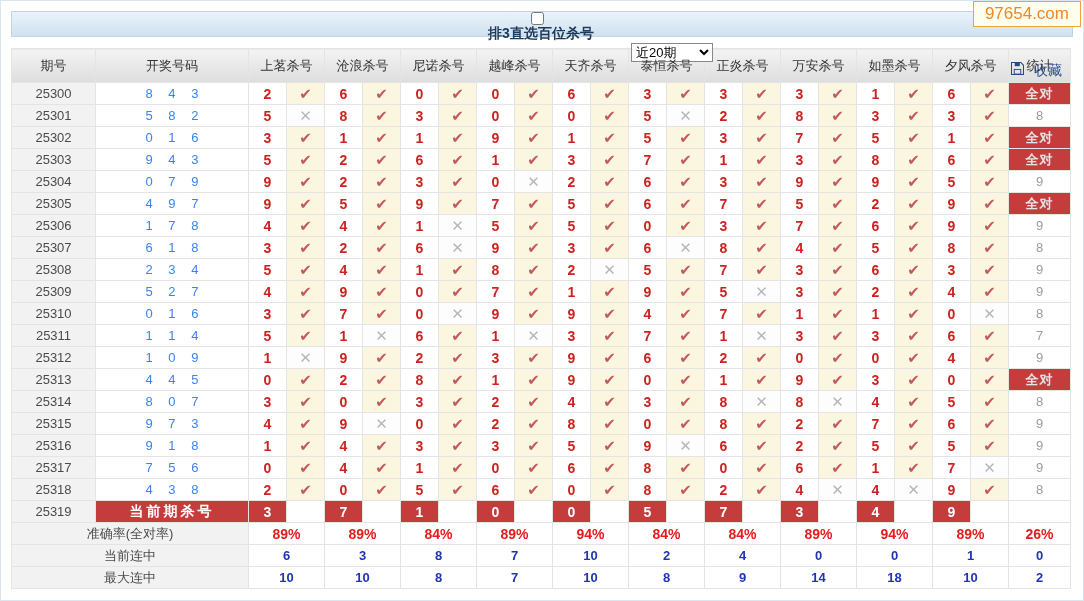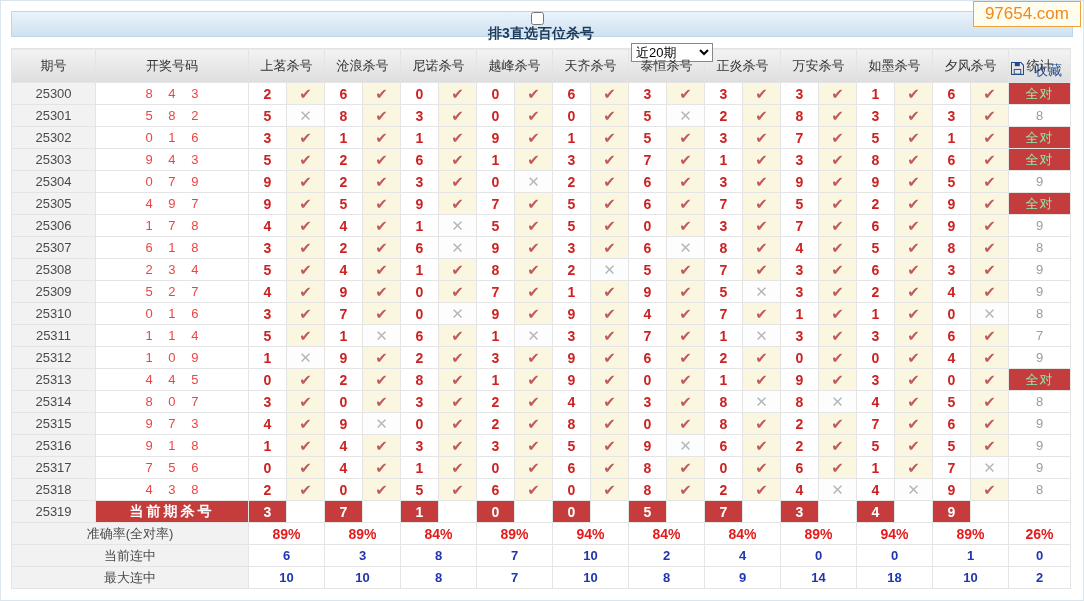--- a/index.html
+++ b/index.html
@@ -22,27 +22,27 @@
   .watermark {
     position:absolute; top:0; right:2px; z-index:5; padding:2px 11px;
     border:1px solid #f0a23c; background:#fffdee; color:#f2881d; font-size:17px; cursor:pointer;
   }
   table { border-collapse:collapse; margin-top:11px; table-layout:fixed; width:1059px; }
   th, td { border:1px solid #e4e4e4; text-align:center; overflow:hidden; white-space:nowrap; }
   thead th { height:34px; background:linear-gradient(#f3f3f3,#dedede); font-size:13px; font-weight:normal; color:#333; }
   tbody td { height:22px; }
   .grp { border-left:1px solid #d2d2d2; }
   .period { background:#f2f2f2; color:#4a4a4a; font-size:13px; }
-  .numbers { color:#ef4444; font-size:13px; letter-spacing:6px; padding-left:6px; background:#fff; }
+  .numbers { color:#3b82f6; font-size:13px; letter-spacing:6px; padding-left:6px; background:#fff; }
   .kn { color:#ce2121; font-weight:bold; font-size:14px; background:#fff; }
   .km { font-size:15px; }
   .km-hit { background:#faf6df; color:#c4595c; }
   .km-miss { background:#fdfdfd; color:#b5b5bd; }
   .stat-num { color:#9c9c9c; font-size:13px; }
-  .stat-all { background:#c53c3c; color:#86efac; font-size:13px; font-weight:normal; letter-spacing:1px; }
+  .stat-all { background:#c53c3c; color:#e5e5e5; font-size:13px; font-weight:bold; letter-spacing:1px; }
   .cur-label { background:#c53c3c; color:#fff; font-weight:bold; font-size:14px; letter-spacing:3px; }
   .cur-num { background:#c53c3c; color:#fff; font-weight:bold; font-size:14px; }
   .cur-blank { background:#fff; }
   .sum-label { background:#f2f2f2; color:#4a4a4a; font-size:13px; }
   .pct { color:#e31b1b; font-weight:bold; font-size:14px; background:#fff; }
   .streak { color:#2134b2; font-weight:bold; font-size:13px; background:#fff; }
 </style>
 </head>
 <body>
 

